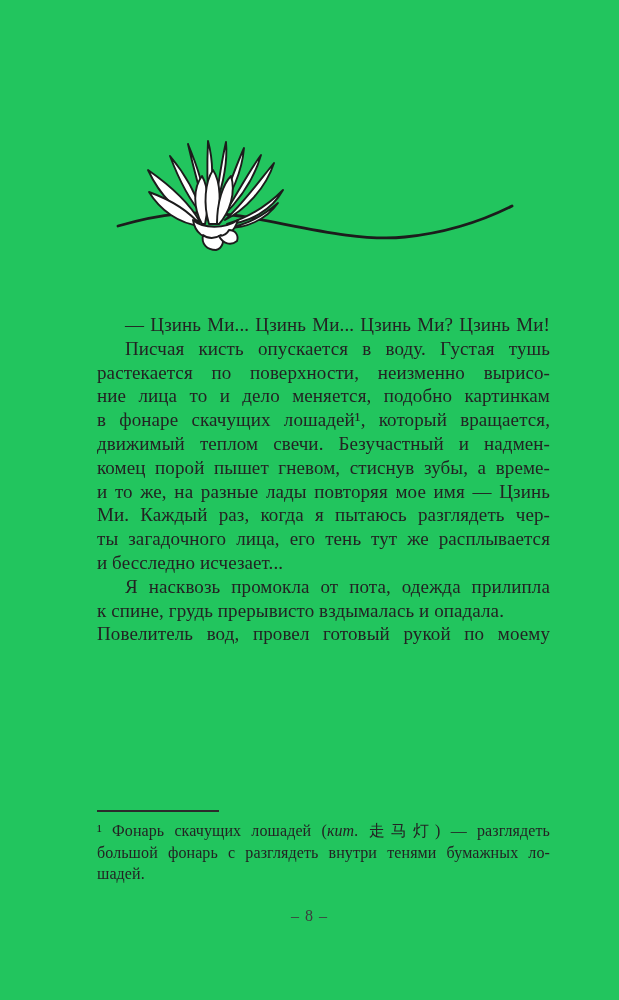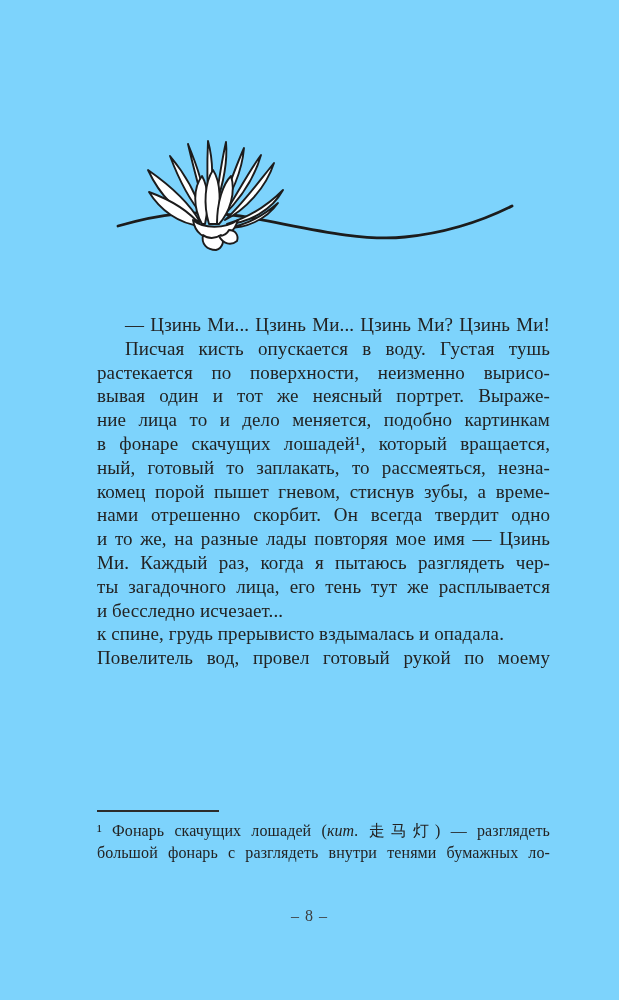--- a/index.html
+++ b/index.html
@@ -4,21 +4,21 @@
 <style>
   html, body {
     margin: 0;
     padding: 0;
     background: #ffffff;
   }
   .page {
     position: relative;
     width: 619px;
     height: 1000px;
-    background: #7dd3fc;
+    background: #22c55e;
     overflow: hidden;
     font-family: "Liberation Serif", "DejaVu Serif", serif;
     color: #232323;
   }
   .ornament {
     position: absolute;
     left: 105px;
     top: 136px;
     width: 420px;
     height: 126px;
@@ -109,36 +109,36 @@
 
       <path d="M98 99 C 96 108, 102 114, 111 114 C 118 112, 120 104, 116 99 C 110 103, 103 103, 98 99 Z"></path>
       <path d="M114 100 C 118 108, 126 110, 132 105 C 134 99, 130 94, 124 94 C 122 98, 118 100, 114 100 Z"></path>
     </g>
   </svg>
 
   <div class="main-text" id="main-text">
       <div class="ln ind">— Цзинь Ми... Цзинь Ми... Цзинь Ми? Цзинь Ми!</div>
       <div class="ln ind">Писчая кисть опускается в воду. Густая тушь</div>
       <div class="ln">растекается по поверхности, неизменно вырисо-</div>
-      <div class="ln">вывая один и тот же неясный портрет. Выраже-</div>
       <div class="ln">ние лица то и дело меняется, подобно картинкам</div>
       <div class="ln">в фонаре скачущих лошадей¹, который вращается,</div>
-      <div class="ln">ный, готовый то заплакать, то рассмеяться, незна-</div>
+      <div class="ln">движимый теплом свечи. Безучастный и надмен-</div>
       <div class="ln">комец порой пышет гневом, стиснув зубы, а време-</div>
-      <div class="ln">нами отрешенно скорбит. Он всегда твердит одно</div>
       <div class="ln">и то же, на разные лады повторяя мое имя — Цзинь</div>
       <div class="ln">Ми. Каждый раз, когда я пытаюсь разглядеть чер-</div>
       <div class="ln">ты загадочного лица, его тень тут же расплывается</div>
       <div class="ln end">и бесследно исчезает...</div>
+      <div class="ln ind">Я насквозь промокла от пота, одежда прилипла</div>
       <div class="ln end">к спине, грудь прерывисто вздымалась и опадала.</div>
       <div class="ln">Повелитель вод, провел готовый рукой по моему</div>
     </div>
 
   <div class="fn-divider"></div>
 
   <div class="footnote" id="footnote">
       <div class="fn-ln"><span>¹ Фонарь скачущих лошадей (</span><span class="it">кит.</span><span> 走马灯) — разглядеть</span></div>
       <div class="fn-ln"><span>большой фонарь с разглядеть внутри тенями бумажных ло-</span></div>
+      <div class="fn-ln end"><span>шадей.</span></div>
     </div>
 
   <div class="page-number">– 8 –</div>
 
 </div>
 
 </body></html>

